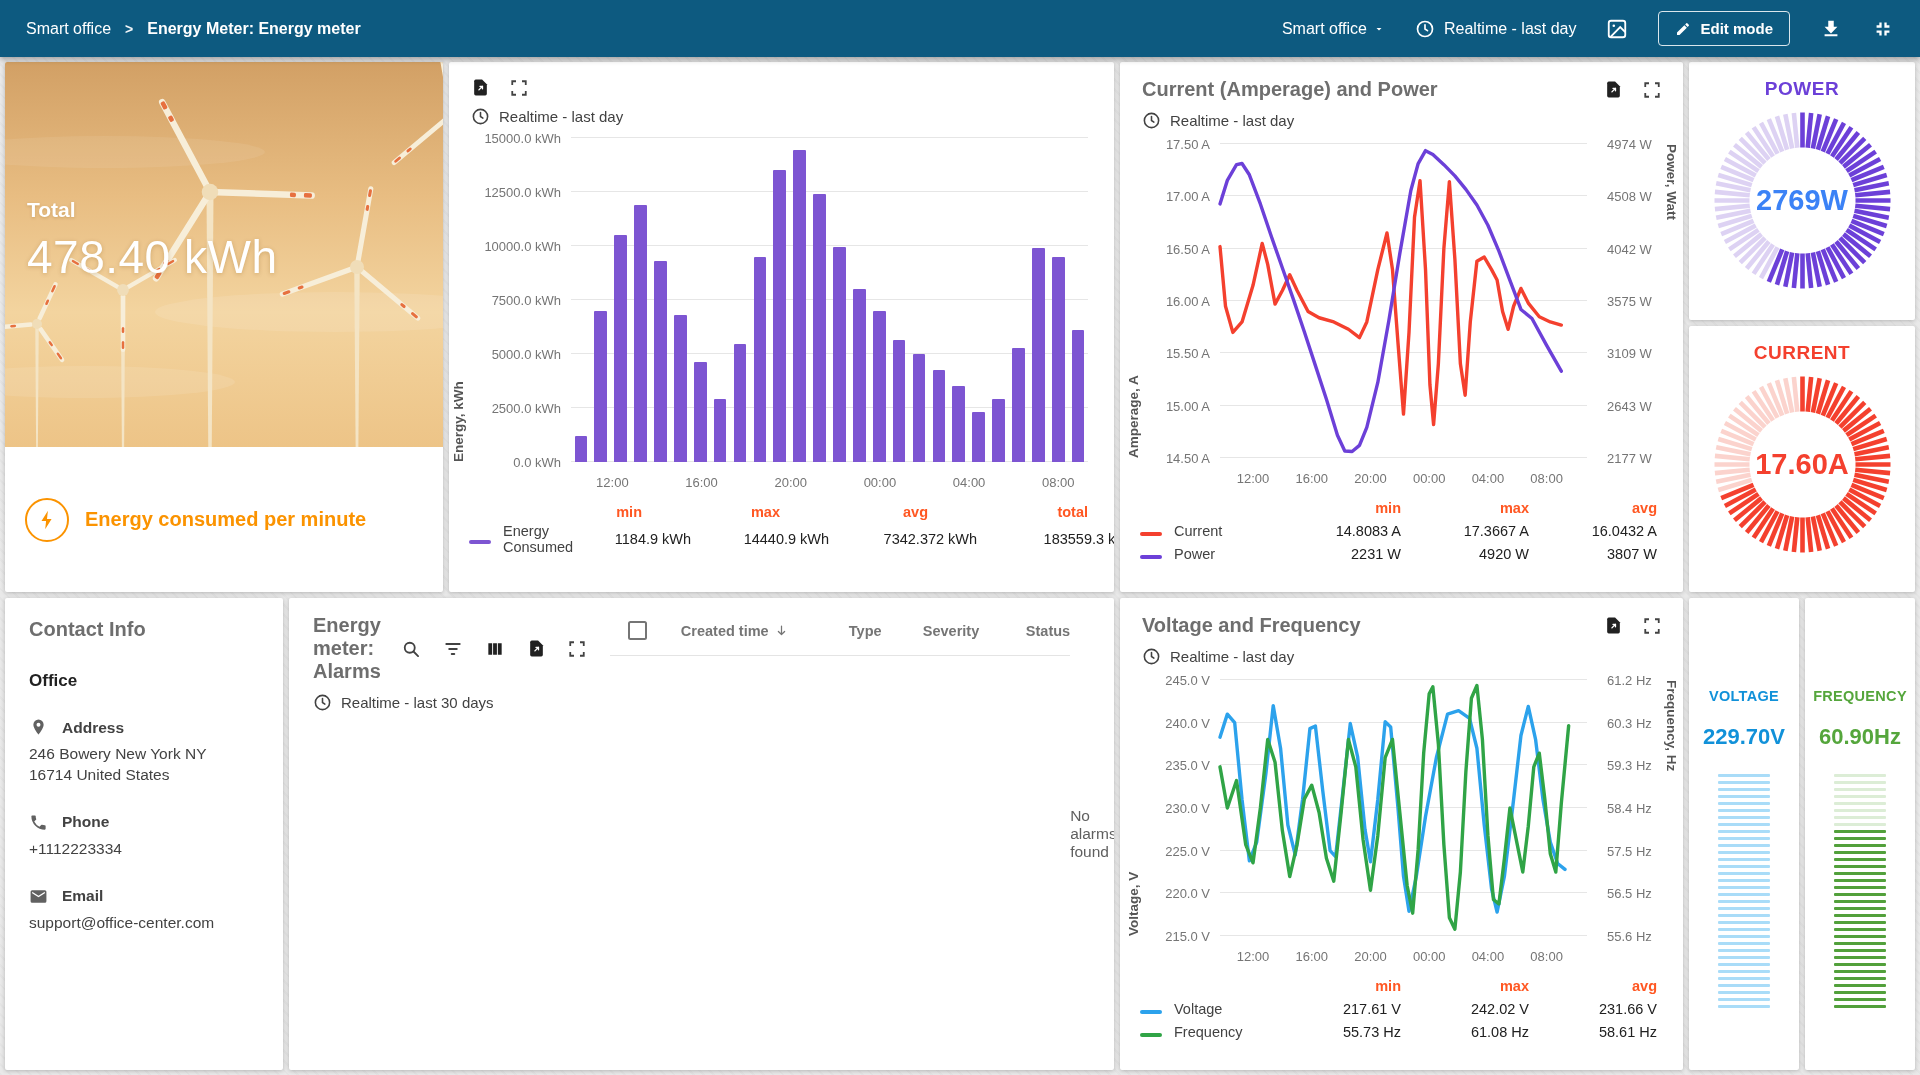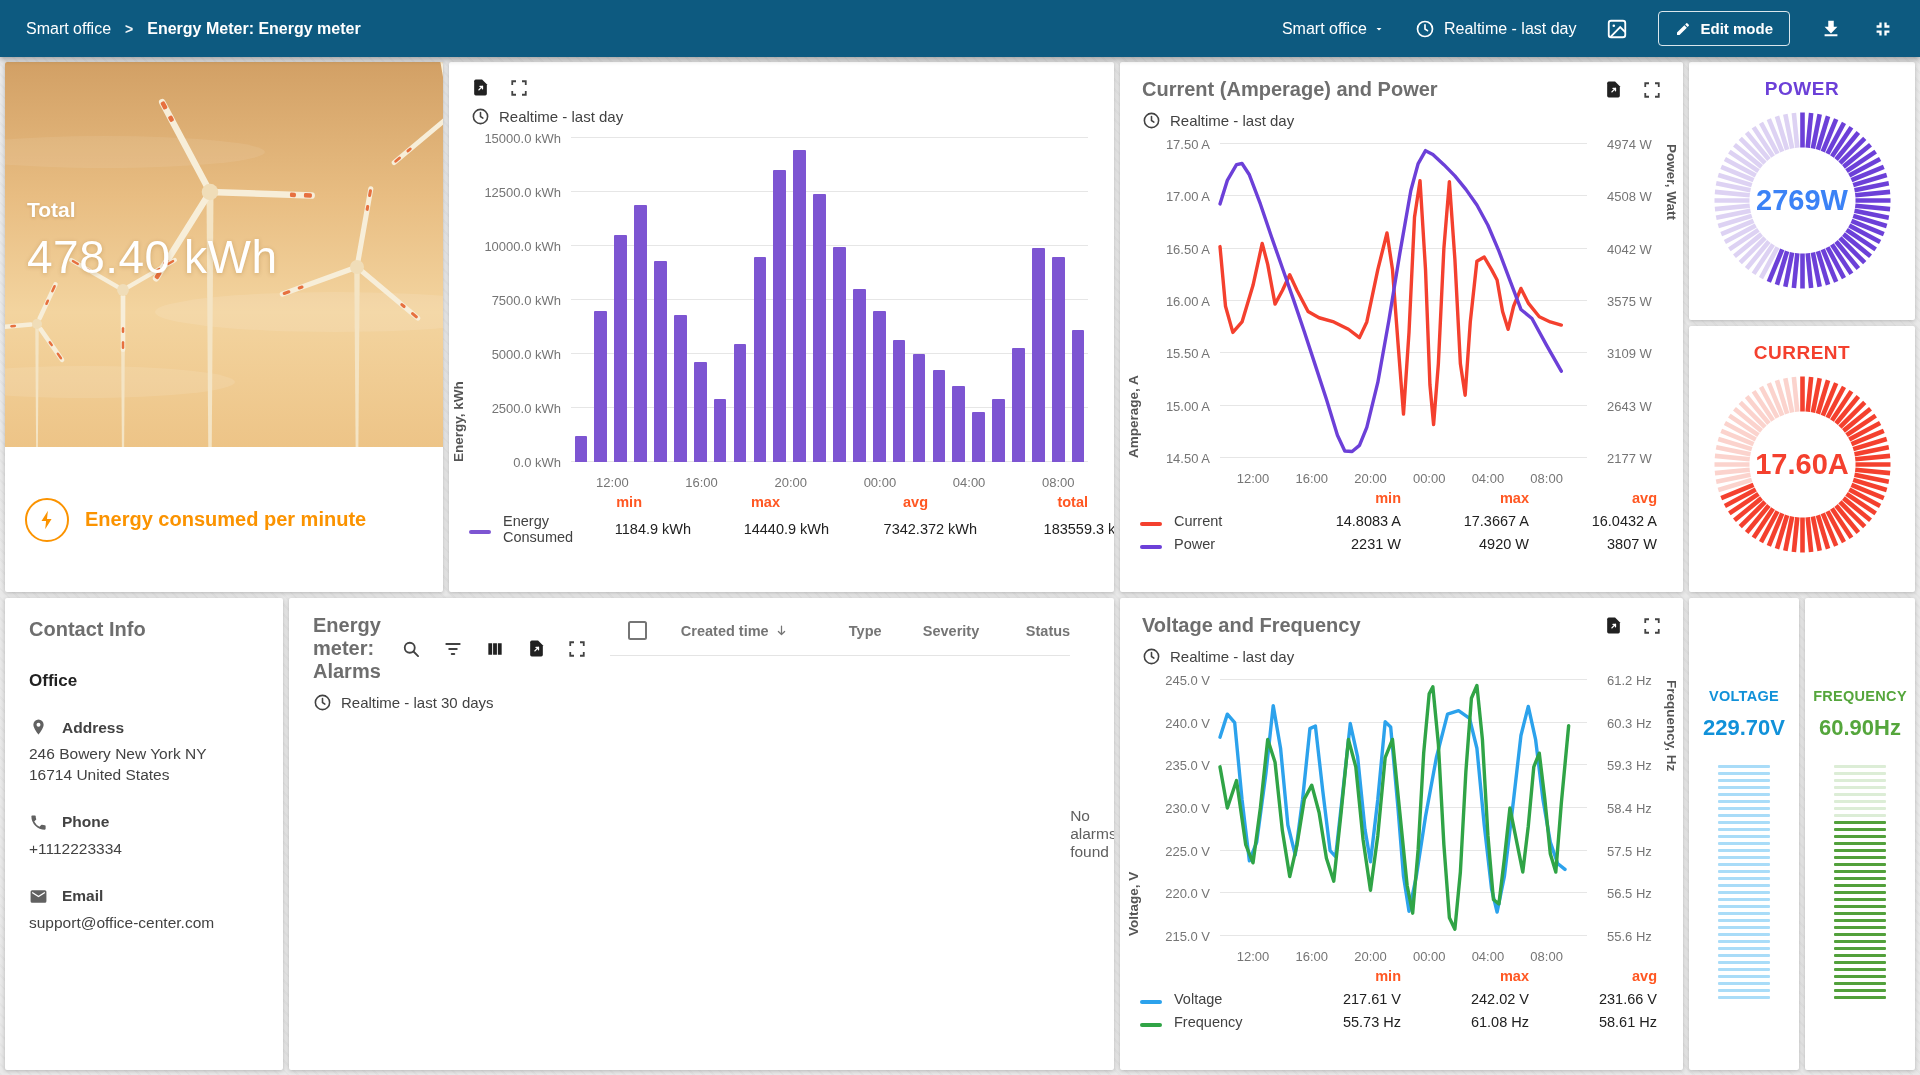--- a/index.html
+++ b/index.html
@@ -56,34 +56,34 @@
   .ycol.left{left:0;width:calc(var(--pl) - 10px);}
   .ycol.right{right:0;width:calc(var(--pr) - 10px);}
   .ytick{position:absolute;width:100%;transform:translateY(-50%);font-size:13px;color:#757575;text-align:right;white-space:nowrap;}
   .ycol.right .ytick{text-align:left;padding-left:10px;}
   .xrow{position:absolute;left:var(--pl);right:var(--pr);bottom:0;height:24px;}
   .xtick{position:absolute;bottom:0;transform:translateX(-50%);font-size:13px;color:#757575;white-space:nowrap;}
   .ax-title{position:absolute;top:var(--pt);bottom:var(--pb);display:flex;align-items:center;
     font-size:13.5px;font-weight:700;color:#555;writing-mode:vertical-rl;white-space:nowrap;}
   .ax-title.l{left:6px;transform:rotate(180deg);}
   .ax-title.r{right:4px;}
-  .legend{padding:0 26px 10px 20px;}
+  .legend{padding:0 26px 10px 20px;margin-top:10px;}
   .lgrow{display:grid;grid-template-columns:var(--lgc);align-items:center;height:23px;font-size:14.5px;}
   .lg-h{color:#ff5722;font-weight:700;text-align:right;}
   .lg-sw{display:inline-block;width:22px;height:4px;border-radius:2px;}
   .lg-name{color:#424242;}
   .lg-val{text-align:right;color:#212121;font-weight:500;white-space:nowrap;}
   
   .gauge-title{margin-top:16px;text-align:center;font-size:19px;font-weight:700;letter-spacing:.5px;}
   .gaugewrap{position:relative;width:185px;height:185px;margin:8px auto 0;}
   .gauge-value{position:absolute;inset:0;display:flex;align-items:center;justify-content:center;
     font-size:29px;font-weight:700;}
   
   .lvl-title{margin-top:90px;text-align:center;font-size:14.5px;font-weight:700;letter-spacing:.3px;}
-  .lvl-value{margin-top:11px;text-align:center;font-size:22px;font-weight:700;}
+  .lvl-value{margin-top:20px;text-align:center;font-size:22px;font-weight:700;}
   .lvlbars{width:52px;margin:24px auto 0;}
   .lvlbar{height:3px;margin-bottom:4px;border-radius:1px;}
   
   .contact{padding:20px 24px;}
   .contact-title{font-size:20px;font-weight:700;color:#6e6e6e;}
   .contact-name{margin-top:30px;font-size:17px;font-weight:700;color:#212121;}
   .c-row{display:flex;align-items:center;gap:14px;margin-top:27px;}
   .c-label{font-size:15.5px;font-weight:700;color:#424242;}
   .c-value{margin-top:7px;font-size:15.5px;color:#424242;line-height:1.35;}
   

